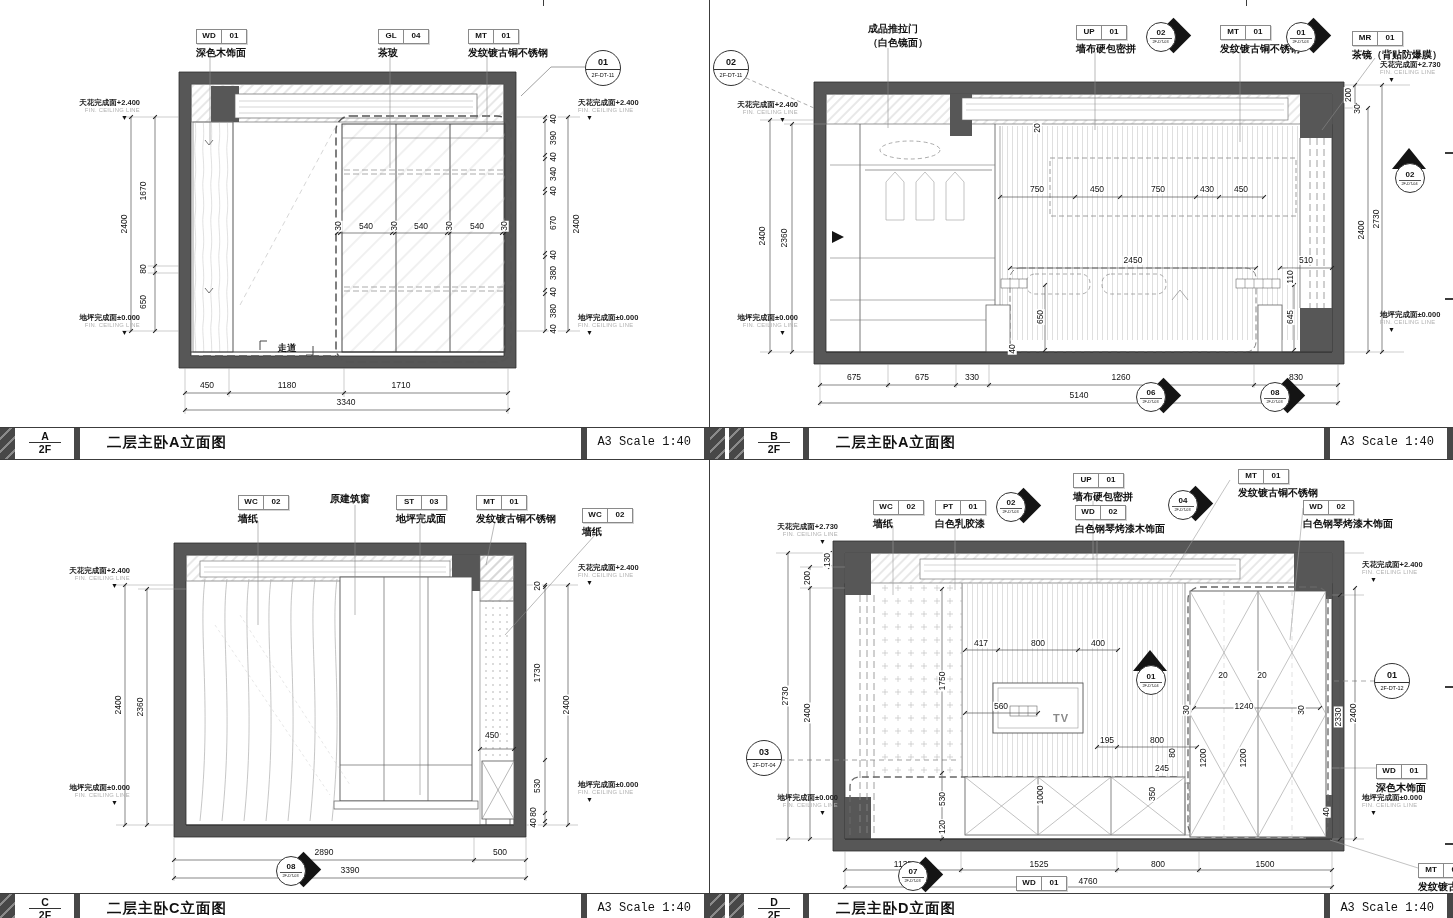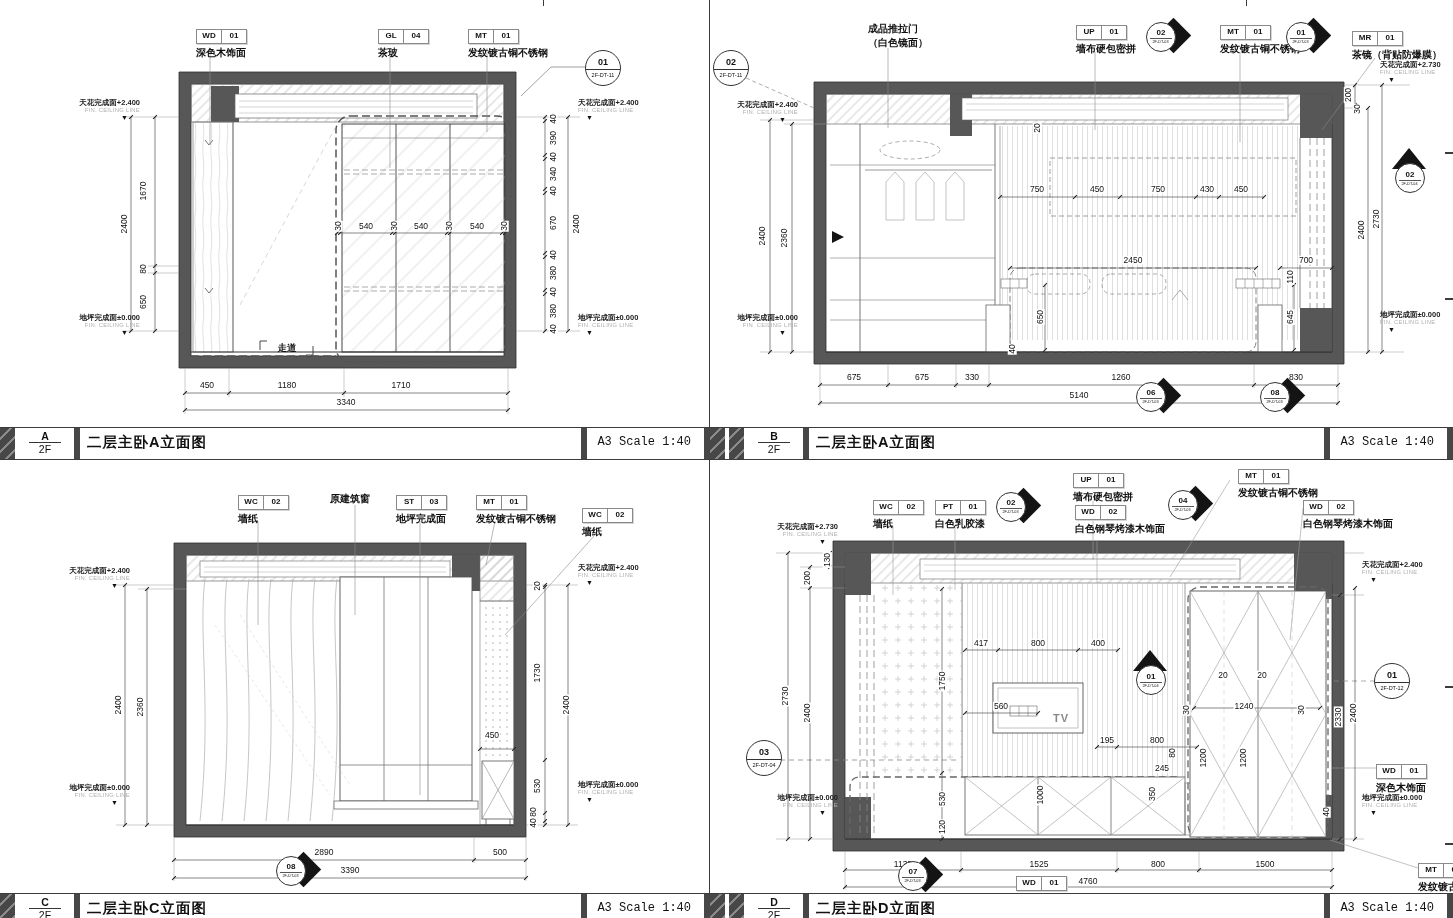--- a/index.html
+++ b/index.html
@@ -38,23 +38,23 @@
          border-right:17px solid transparent;border-bottom:21px solid #141414}
   .trc .c{position:absolute;left:3px;top:15px;width:28px;height:28px;background:#fff;border:1px solid #333;
           border-radius:50%;display:flex;flex-direction:column;align-items:center;justify-content:center}
   .trc b{font-size:8px;line-height:1;border-bottom:.5px solid #555;width:82%;text-align:center;padding-bottom:1px}
   .trc s{font-size:4.5px;text-decoration:none;white-space:nowrap;transform:scale(.85)}
   .tbar{position:absolute;height:31px;display:flex;align-items:stretch;
         border-top:1.2px solid #3c3c3c;border-bottom:1.2px solid #3c3c3c;background:#fff;z-index:4}
   .sq{width:15px;background:repeating-linear-gradient(135deg,#474747 0 7px,#8a8a8a 7px 9px);margin-right:4px}
   .fbox{width:52px;display:flex;flex-direction:column;align-items:center;justify-content:center}
   .fbox b{font-size:10.5px;line-height:1.1;border-bottom:1px solid #333;padding:0 12px}
-  .fbox s{font-size:10.5px;line-height:1.2;text-decoration:none;font-weight:400}
+  .fbox s{font-size:10.5px;line-height:1.2;text-decoration:none;font-weight:700}
   .vb{width:6px;background:#474747;margin-left:3px}
-  .tt{font-size:14.5px;font-weight:700;padding:5px 7px;letter-spacing:1px;white-space:nowrap}
+  .tt{font-size:14.5px;font-weight:700;padding:5px 27px;letter-spacing:1px;white-space:nowrap}
   .grow{flex:1}
   .sc{font-size:12px;font-family:"Liberation Mono","DejaVu Sans Mono",monospace;padding:7px 10px;white-space:nowrap}
   .em{position:absolute;background:#3c3c3c}
 </style>
 </head>
 <body>
 
 <svg width="0" height="0" style="position:absolute">
   <defs>
     <pattern id="h45" width="7" height="7" patternUnits="userSpaceOnUse" patternTransform="rotate(45)">
@@ -393,21 +393,21 @@
 <span class="d v" style="left:1348px;top:95px">200</span>
 <span class="d v" style="left:1357px;top:109px">30</span>
 <span class="d v" style="left:1361px;top:230px">2400</span>
 <span class="d v" style="left:1376px;top:219px">2730</span>
 <span class="d" style="left:1037px;top:189px">750</span>
 <span class="d" style="left:1097px;top:189px">450</span>
 <span class="d" style="left:1158px;top:189px">750</span>
 <span class="d" style="left:1207px;top:189px">430</span>
 <span class="d" style="left:1241px;top:189px">450</span>
 <span class="d" style="left:1133px;top:260px">2450</span>
-<span class="d" style="left:1306px;top:260px">700</span>
+<span class="d" style="left:1306px;top:260px">510</span>
 <span class="d v" style="left:1037px;top:128px">20</span>
 <span class="d v" style="left:1040px;top:317px">650</span>
 <span class="d v" style="left:1290px;top:317px">645</span>
 <span class="d v" style="left:1290px;top:277px">110</span>
 <span class="d v" style="left:1012px;top:349px">40</span>
 <span class="d" style="left:854px;top:377px">675</span>
 <span class="d" style="left:922px;top:377px">675</span>
 <span class="d" style="left:972px;top:377px">330</span>
 <span class="d" style="left:1121px;top:377px">1260</span>
 <span class="d" style="left:1296px;top:377px">830</span>

